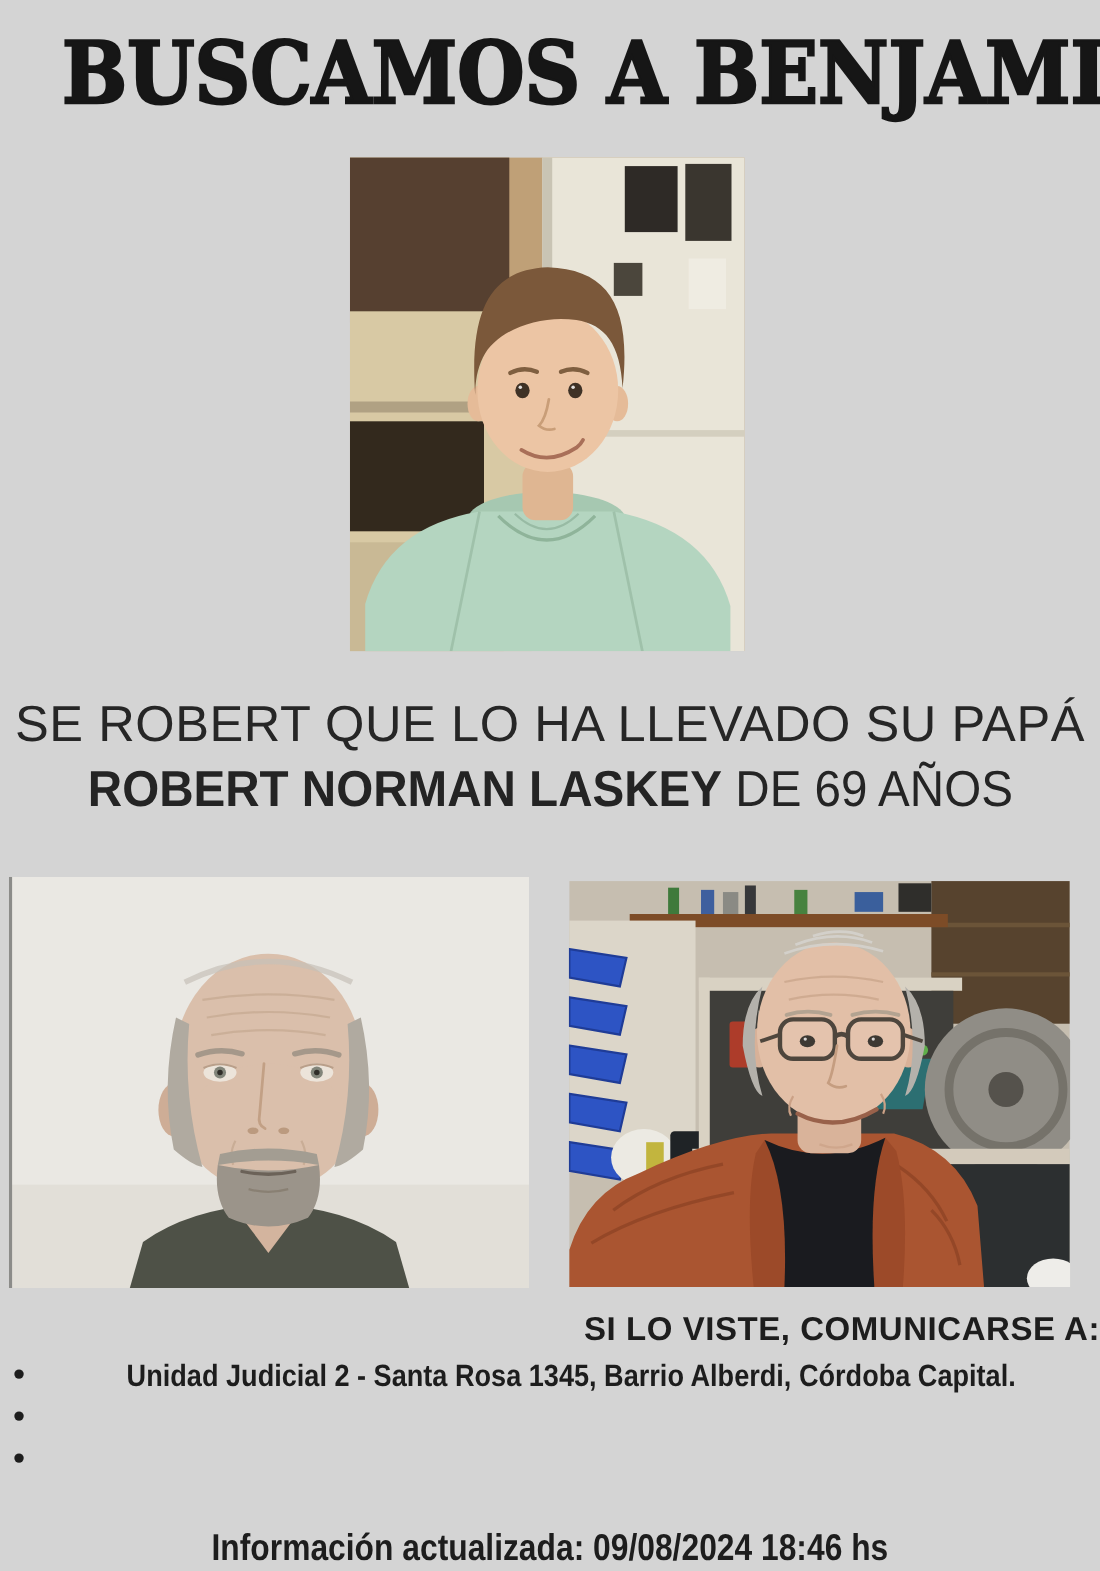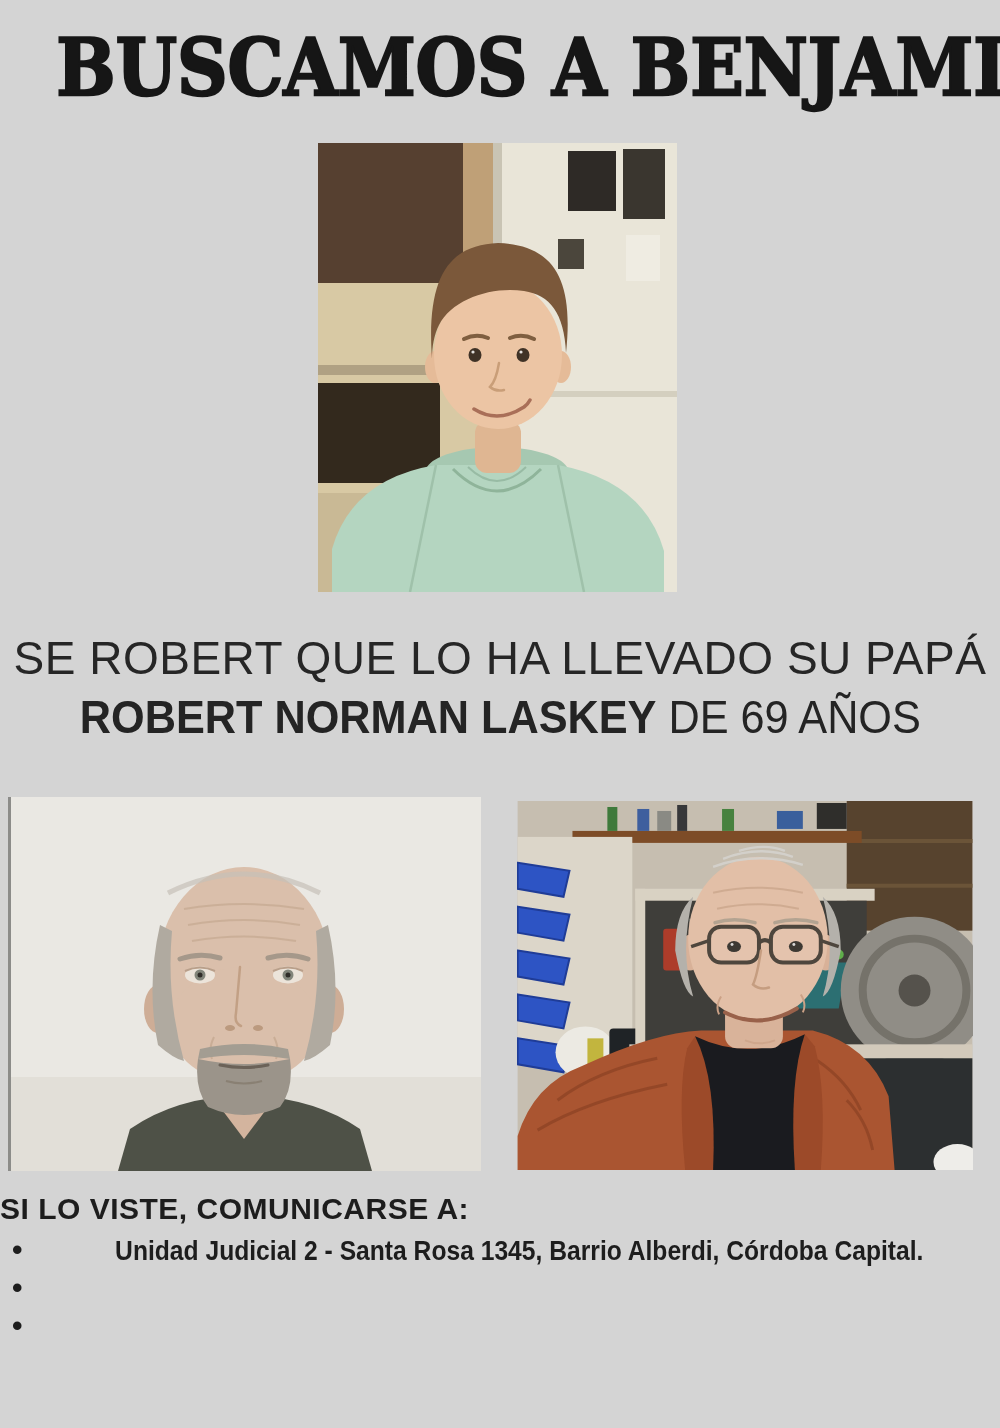--- a/index.html
+++ b/index.html
@@ -36,21 +36,21 @@
     position:absolute; top:694px; left:0; width:100%;
     text-align:center; font-size:46px; line-height:1; color:#242424;
   }
   .sub2 .sqz { transform:scaleX(0.94); }
   .sub2 .bold { font-weight:bold; }
   .sub2 .reg  { margin-left:0.28em; }
 
   
   .contact-heading {
     position:absolute; top:1194px; left:0; width:100%;
-    text-align:left; font-weight:bold; font-size:30px; line-height:1;
+    text-align:right; font-weight:bold; font-size:30px; line-height:1;
     letter-spacing:0.5px; color:#1d1d1d;
   }
   .contact-list { position:absolute; top:1237px; left:0; width:100%; }
   .contact-row  { position:relative; height:38px; width:100%; }
   .contact-row .dot {
     position:absolute; left:12px; top:-2px;
     font-size:30px; line-height:30px; font-weight:bold; color:#1d1d1d;
   }
   .contact-row .text-wrap {
     position:absolute; left:0; top:0; width:100%;
@@ -242,14 +242,17 @@
       <span class="text-wrap"><span class="btext">Unidad Judicial 2 - Santa Rosa 1345, Barrio Alberdi, Córdoba Capital.</span></span>
     </div>
     <div class="contact-row">
       <span class="dot">•</span>
     </div>
     <div class="contact-row">
       <span class="dot">•</span>
     </div>
   </div>
 
+  <div class="updated">
+    <span class="btext">Información actualizada: 09/08/2024 18:46 hs</span>
+  </div>
 
 </div>
 
 </body></html>

